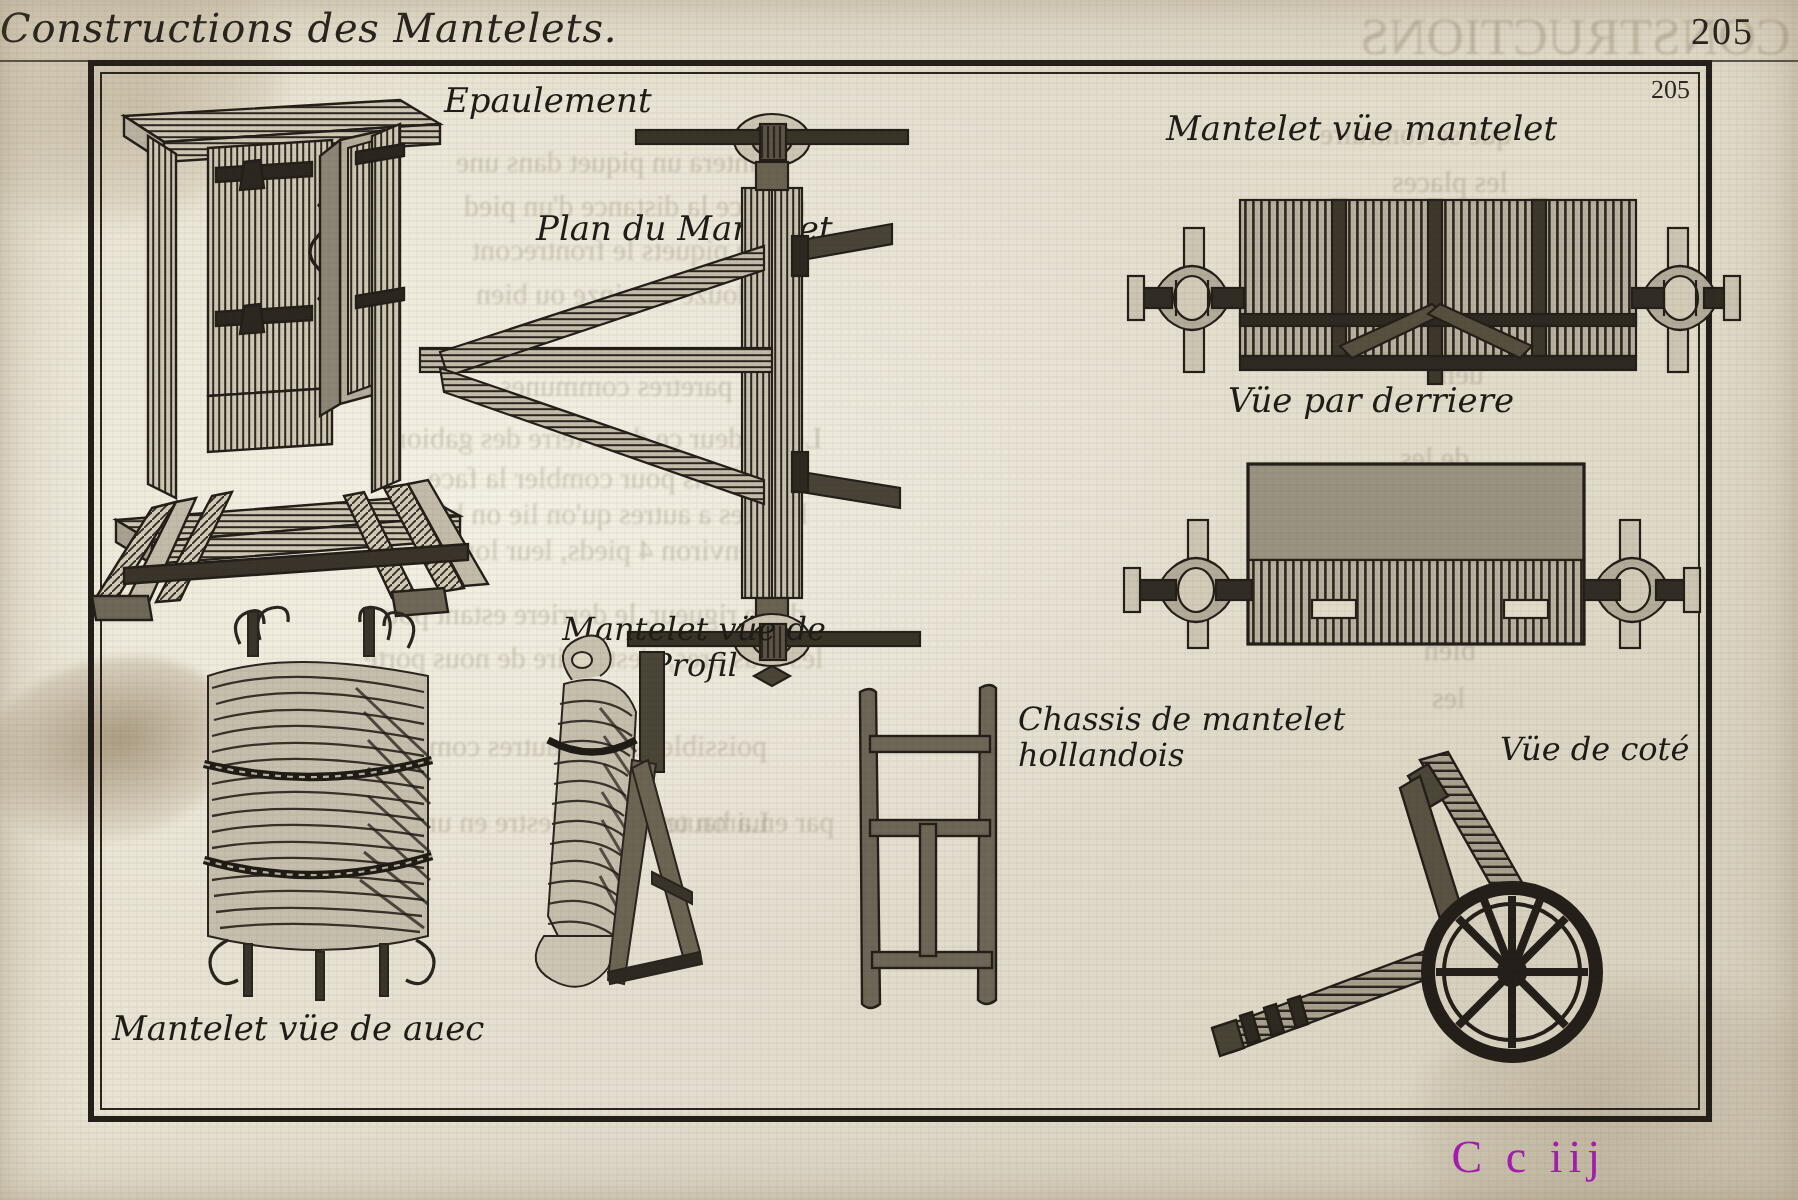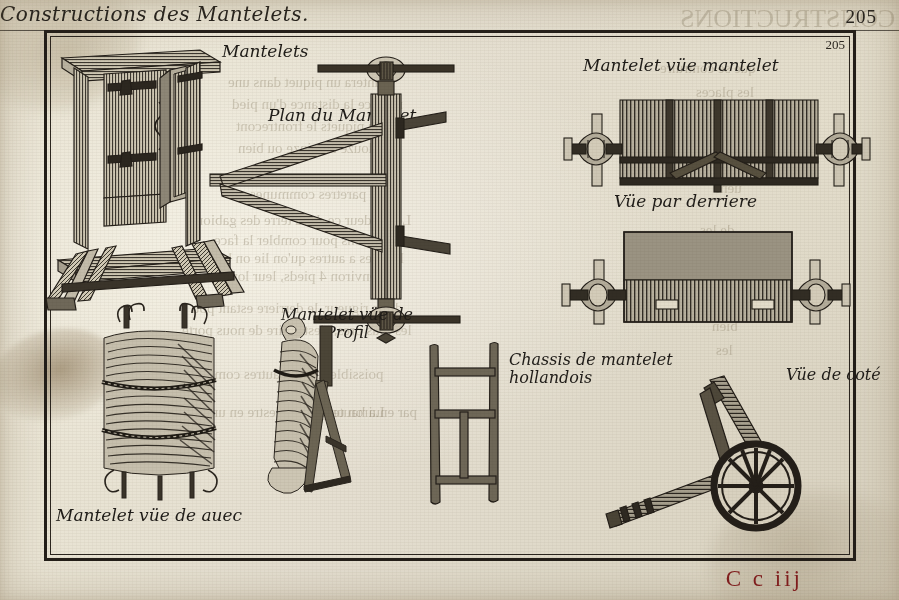--- a/index.html
+++ b/index.html
@@ -84,21 +84,21 @@
   }
   #plate-folio{
     position:absolute;right:8px;top:4px;
     font-size:13px;color:#2d2822;font-family:"Liberation Serif",serif;
   }
 
   
   #signature{
     position:absolute;right:96px;bottom:8px;
     font-family:"Liberation Serif", serif;
-    font-size:23px;color:#7f1d1d;letter-spacing:3px;
+    font-size:23px;color:#a21caf;letter-spacing:3px;
   }
 
   
   .cap{
     position:absolute;
     font-family:"DejaVu Serif", serif;
     font-style:italic;
     color:#1f1c18;
     white-space:pre-line;
     line-height:1.15;
@@ -211,21 +211,21 @@
 
     <path d="M140 200 L152 198 L180 250 L168 252 Z" fill="url(#pd)"></path>
     <path d="M152 198 L162 196 L192 248 L180 249 Z" fill="#c3bcaa"></path>
     <path d="M120 204 L130 202 L156 254 L144 255 Z" fill="url(#pd)"></path>
     <path d="M144 252 L170 250 L172 262 L146 264 Z" fill="#6f6859"></path>
 
     <path d="M10 240 L182 228 L182 236 L10 248 Z" fill="#3a342a"></path>
   </g>
 </svg>
 </div>
-<div class="cap" style="left:222px;top:42px;font-size:17px;">Mantelets</div>
+<div class="cap" style="left:222px;top:42px;font-size:17px;">Epaulement</div>
 
 <div class="cap" style="left:268px;top:106px;font-size:17px;">Plan du Mantelet</div>
 
 <div class="fig" style="left:210px;top:48px;">
 <svg width="330" height="290" viewBox="0 0 330 290">
   <defs>
     <pattern id="q1" width="3" height="3" patternUnits="userSpaceOnUse">
       <rect width="3" height="3" fill="#c6bfad"></rect>
       <line x1="0" y1="0.6" x2="3" y2="0.6" stroke="#2b261f" stroke-width="1"></line>
     </pattern>
@@ -472,21 +472,21 @@
     <rect x="33" y="68" width="60" height="8"></rect>
     <rect x="34" y="134" width="60" height="8"></rect>
 
     <rect x="58" y="70" width="8" height="66"></rect>
   </g>
 </svg>
 </div>
 <div class="cap" style="left:509px;top:351px;font-size:16px;">Chassis de mantelet
 hollandois</div>
 
-<div class="cap" style="left:750px;top:366px;font-size:16px;margin-left:36px;">Vüe de coté</div>
+<div class="cap" style="left:750px;top:366px;font-size:16px;">Vüe de coté</div>
 
 <div class="fig" style="left:600px;top:374px;">
 <svg width="260" height="190" viewBox="0 0 260 190">
   <defs>
     <pattern id="beam" width="4" height="4" patternUnits="userSpaceOnUse">
       <rect width="4" height="4" fill="#a8a18f"></rect>
       <line x1="0" y1="3.4" x2="4" y2="3.4" stroke="#2b261f" stroke-width="1.2"></line>
     </pattern>
   </defs>
   <g stroke="#241f19" stroke-width="1.2" fill="none">

